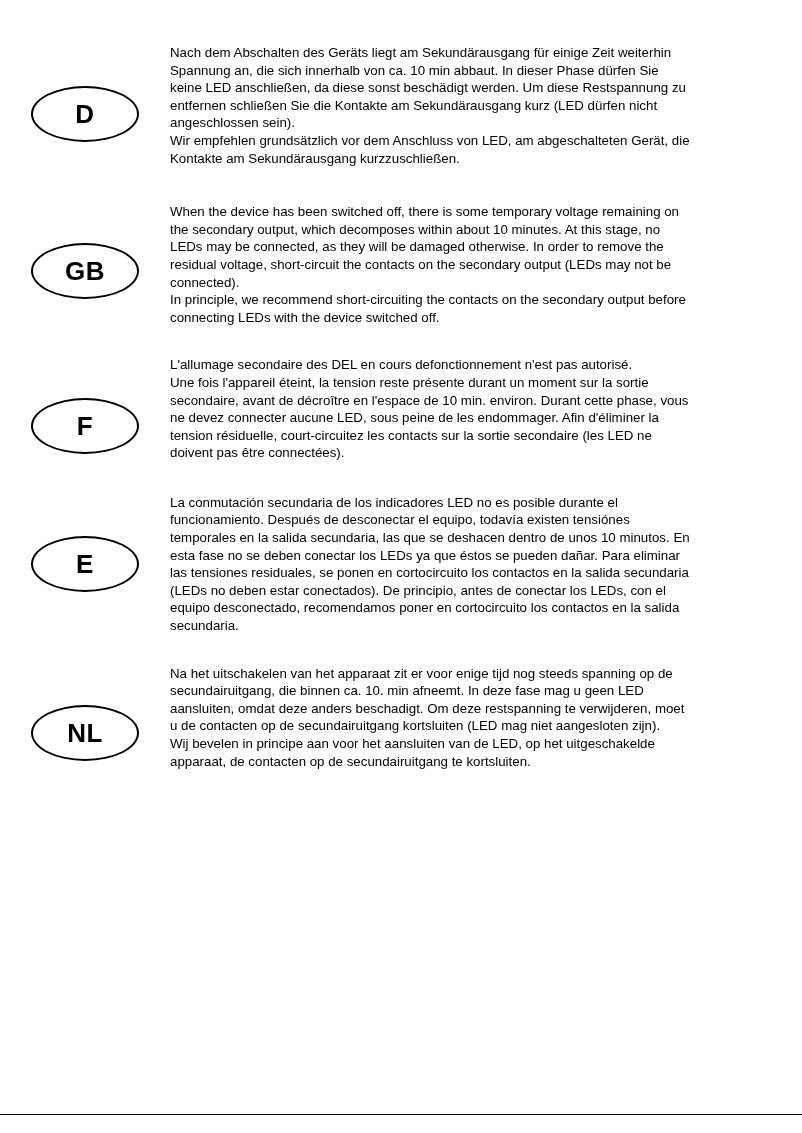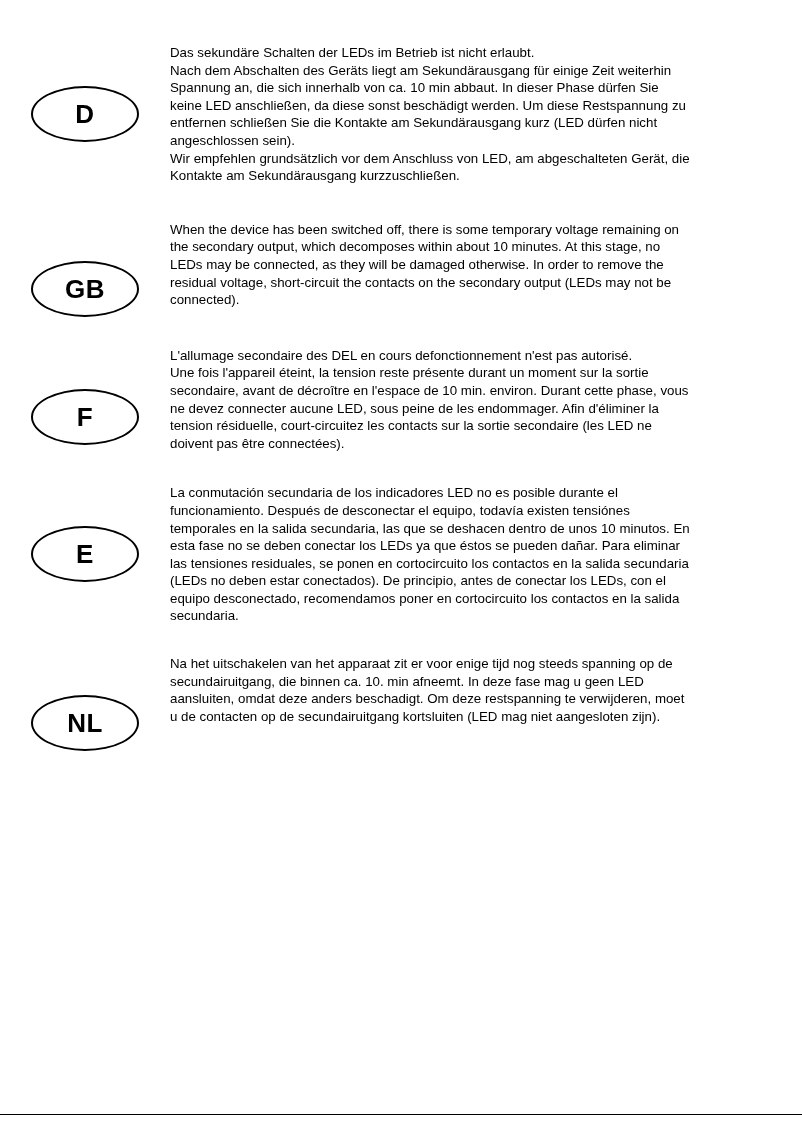--- a/index.html
+++ b/index.html
@@ -105,34 +105,34 @@
 
   <div class="content">
 
     <div class="lang-block block-d">
       <div class="badge-cell">
         <div class="badge">
           <span class="badge-label">D</span>
         </div>
       </div>
       <div class="text-cell">
-        <p>Das sekundäre Schalten der LEDs im Betrieb ist nicht erlaubt.</p>
         <p>Nach dem Abschalten des Geräts liegt am Sekundärausgang für einige Zeit weiterhin Spannung an, die sich innerhalb von ca. 10 min abbaut.  In dieser Phase dürfen Sie keine LED anschließen, da diese sonst beschädigt werden. Um diese Restspannung zu entfernen schließen Sie die Kontakte am Sekundärausgang kurz (LED dürfen nicht angeschlossen sein).</p>
         <p>Wir empfehlen grundsätzlich vor dem Anschluss von LED, am abgeschalteten Gerät, die Kontakte am Sekundärausgang kurzzuschließen.</p>
       </div>
     </div>
 
     <div class="lang-block block-gb">
       <div class="badge-cell">
         <div class="badge">
           <span class="badge-label">GB</span>
         </div>
       </div>
       <div class="text-cell">
         <p>When the device has been switched off, there is some temporary voltage remaining on the secondary output, which decomposes within about 10 minutes. At this stage, no LEDs may be connected, as they will be damaged otherwise. In order to remove the residual voltage, short-circuit the contacts on the secondary output (LEDs may not be connected).</p>
+        <p>In principle, we recommend short-circuiting the contacts on the secondary output before connecting LEDs with the device switched off.</p>
       </div>
     </div>
 
     <div class="lang-block block-f">
       <div class="badge-cell">
         <div class="badge">
           <span class="badge-label">F</span>
         </div>
       </div>
       <div class="text-cell">
@@ -153,20 +153,21 @@
     </div>
 
     <div class="lang-block block-nl">
       <div class="badge-cell">
         <div class="badge">
           <span class="badge-label">NL</span>
         </div>
       </div>
       <div class="text-cell">
         <p>Na het uitschakelen van het apparaat zit er voor enige tijd nog steeds spanning op de secundairuitgang, die binnen ca. 10. min afneemt. In deze fase mag u geen LED aansluiten, omdat deze anders beschadigt. Om deze restspanning te verwijderen, moet u de contacten op de secundairuitgang kortsluiten (LED mag niet aangesloten zijn).</p>
+        <p>Wij bevelen in principe aan voor het aansluiten van de LED, op het uitgeschakelde apparaat, de contacten op de secundairuitgang te kortsluiten.</p>
       </div>
     </div>
 
   </div>
 
   <div class="footer-rule"></div>
 
 </div>
 
 </body></html>

